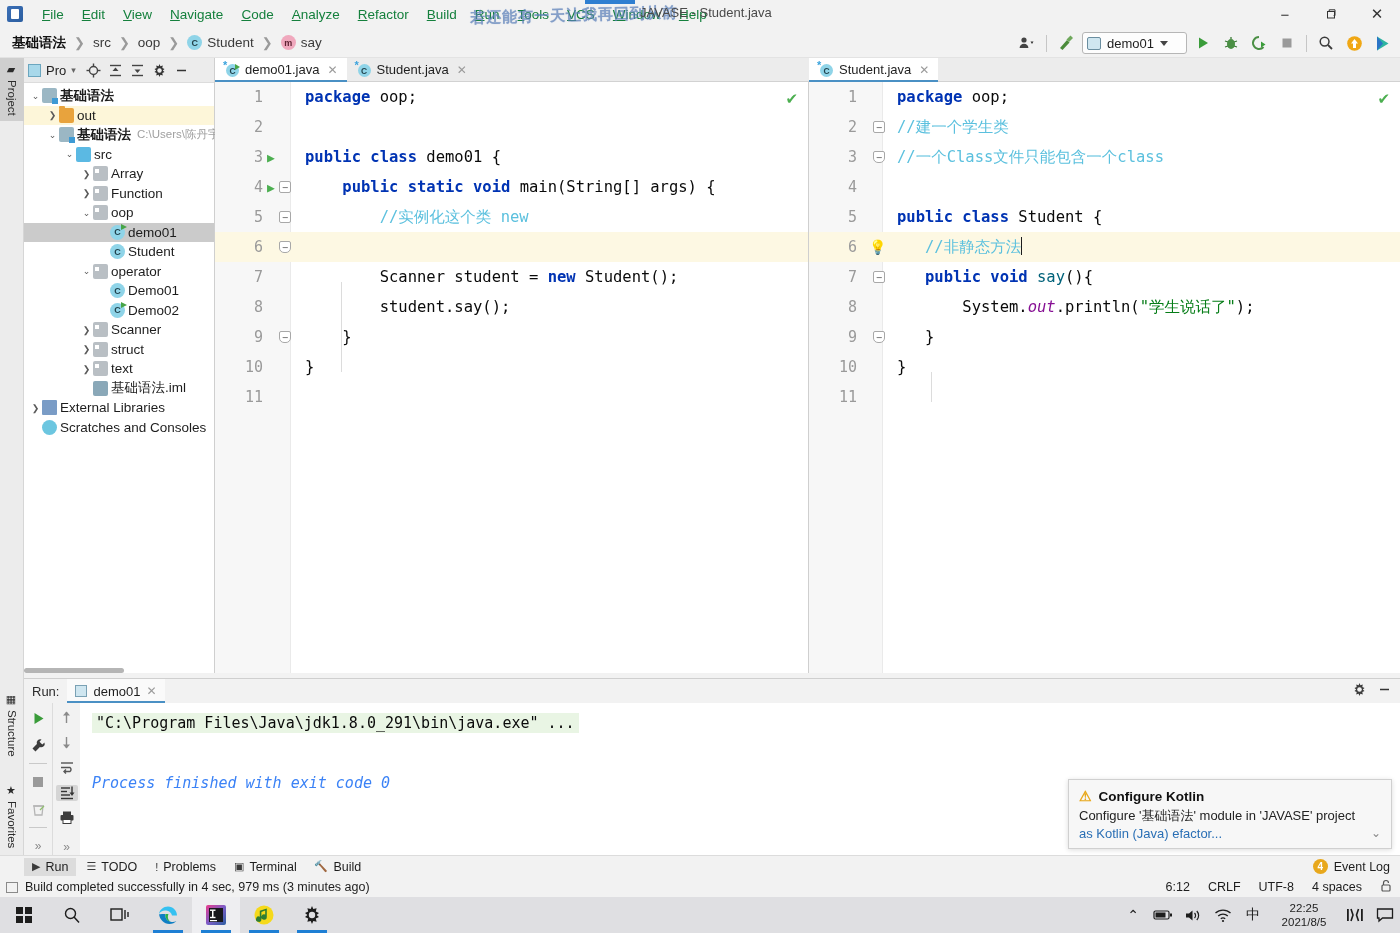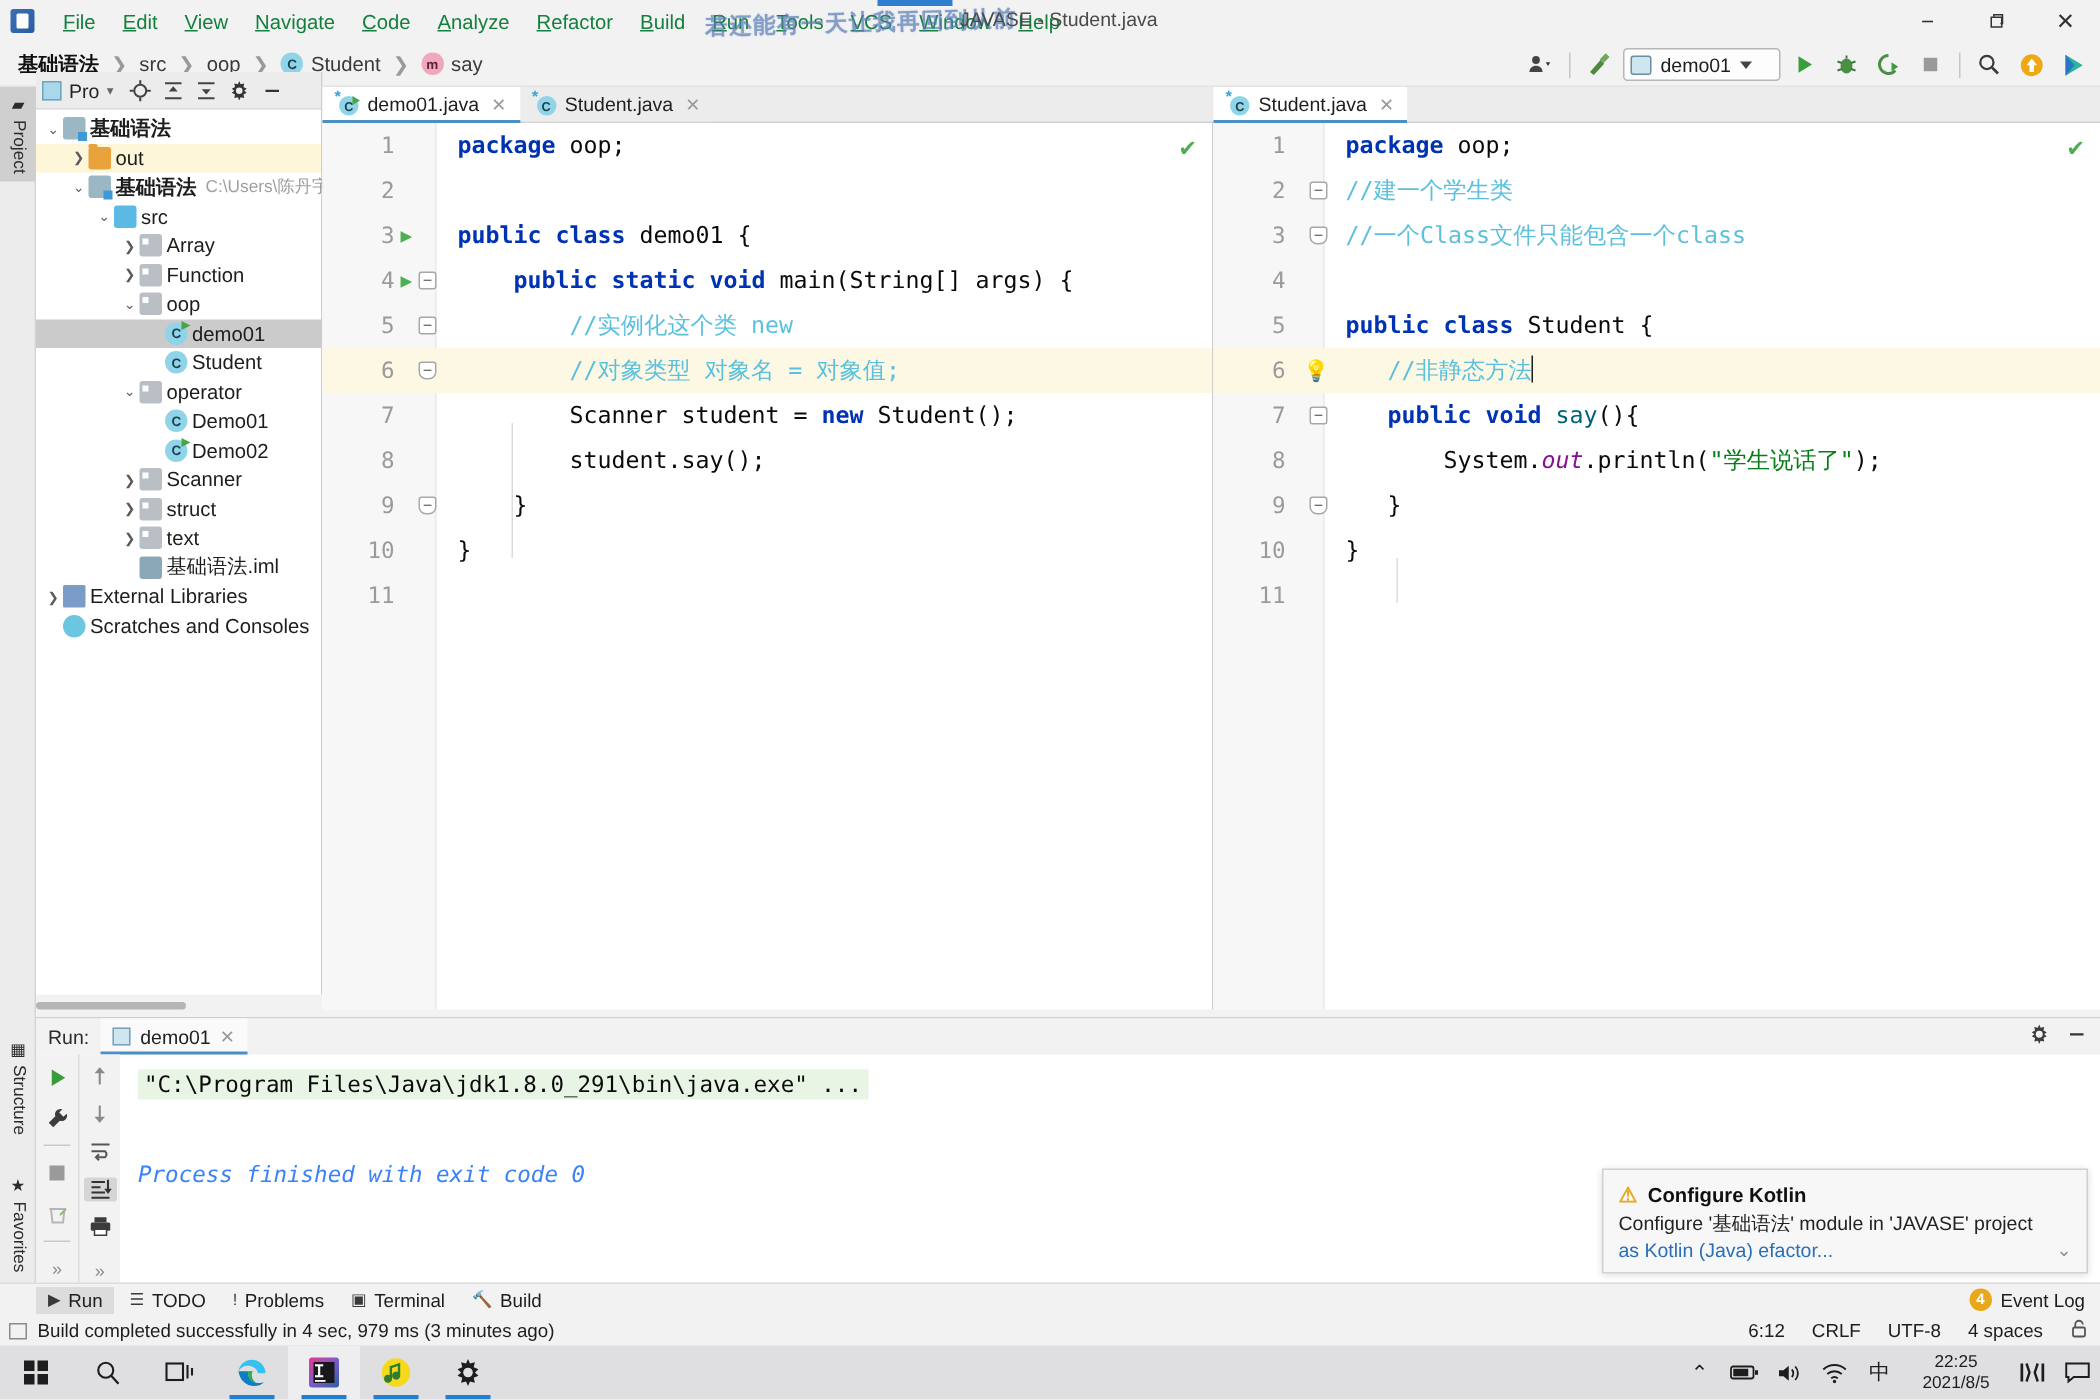--- a/index.html
+++ b/index.html
@@ -100,21 +100,21 @@
     position: absolute; left: 0; width: 24px;
     writing-mode: vertical-rl; text-orientation: mixed;
     font-size: 11.5px; color: #2b2b2b; padding: 5px 0;
     display: flex; align-items: center; gap: 4px; white-space: nowrap;
   }
   .vtab.sel { background: #cfcfcf; }
   .vtab .g { font-size: 11px; }
 
   
   .projpanel {
-    position: absolute; left: 24px; top: 48px; width: 191px; height: 615px;
+    position: absolute; left: 24px; top: 58px; width: 191px; height: 615px;
     background: #ffffff; border-right: 1px solid #cfcfcf;
   }
   .proj-head {
     height: 25px; background: #ececec; display: flex; align-items: center;
     gap: 3px; padding: 0 4px; border-bottom: 1px solid #dcdcdc;
   }
   .proj-title { display:flex; align-items:center; gap:5px; font-size:13px; color:#232323; margin-right:5px;}
   .proj-sq { width:13px;height:13px;background:#a8d8ea;border:1px solid #6ba6bf; }
   .pbtn { width:19px;height:19px;display:flex;align-items:center;justify-content:center; }
 
@@ -642,21 +642,20 @@
               <span class="code"><span>    </span><span class="kw">public static void</span><span> main(String[] args) {</span></span>
             </div>
             <div class="ln">
               <span class="lnum">5</span>
               <span class="fold">−</span>
               <span class="code"><span class="cmt">        //实例化这个类 new</span></span>
             </div>
             <div class="ln hl">
               <span class="lnum">6</span>
               <span class="fold end">−</span>
-              <span class="code"><span class="cmt">        //对象类型 对象名 = 对象值;</span></span>
             </div>
             <div class="ln">
               <span class="lnum">7</span>
               <span class="code"><span>        Scanner student = </span><span class="kw">new</span><span> Student();</span></span>
             </div>
             <div class="ln">
               <span class="lnum">8</span>
               <span class="code"><span>        student.say();</span></span>
             </div>
             <div class="ln">

